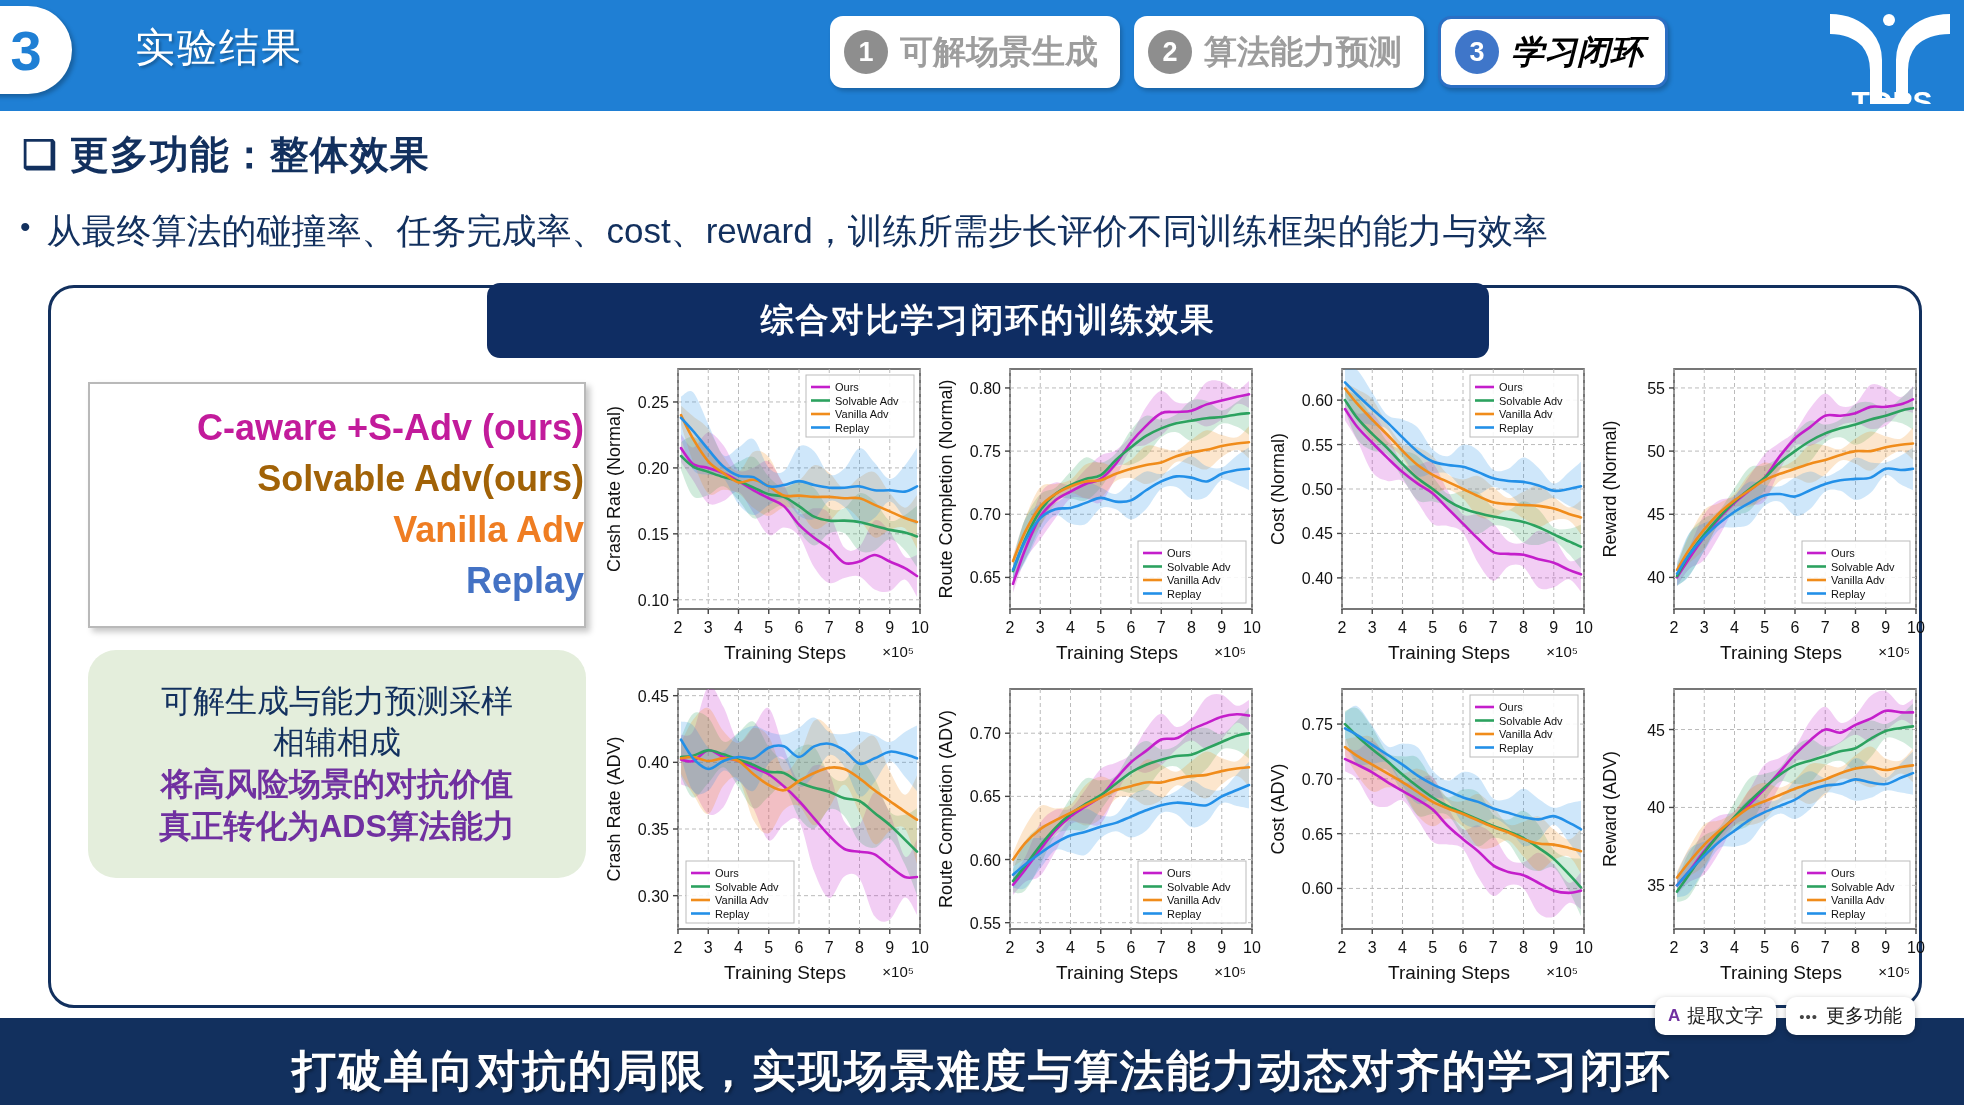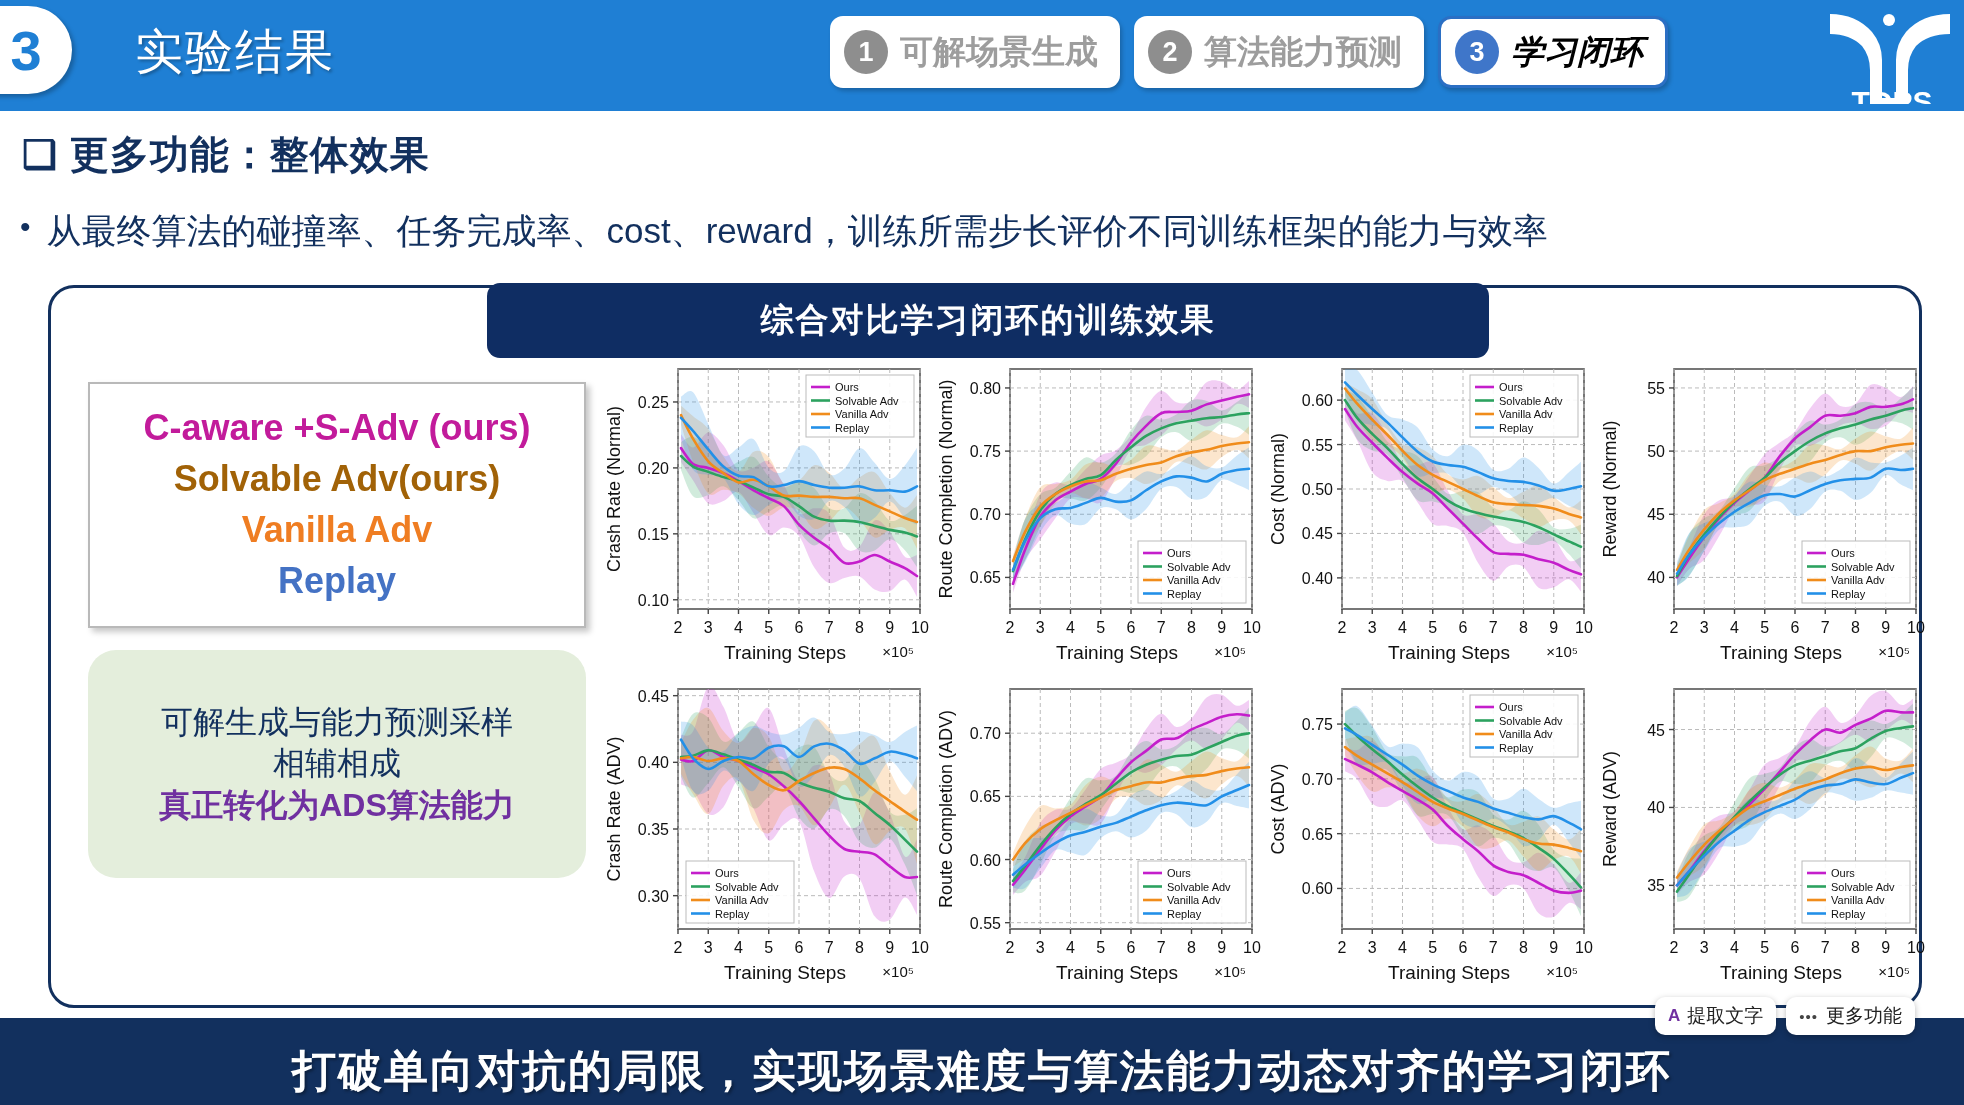--- a/index.html
+++ b/index.html
@@ -24,21 +24,21 @@
     background:#ffffff; border-radius:0 46px 46px 0;
     box-shadow:3px 3px 4px rgba(0,0,0,.25);
     display:flex; align-items:center; justify-content:center;
   }
   .sec-badge span {
     font-size:56px; font-weight:bold; color:#1f7fd4; padding-left:26px;
     font-family:"Liberation Sans", sans-serif;
   }
   .sec-title {
     position:absolute; left:135px; top:20px;
-    font-size:48px; color:#ffffff; letter-spacing:2px;
+    font-size:40px; color:#ffffff; letter-spacing:2px;
     text-shadow:2px 2px 3px rgba(0,0,0,.3);
     text-align:right;
   }
   .chips { position:absolute; left:830px; top:16px; display:flex; gap:14px; align-items:center; }
   .chip {
     height:72px; background:#ffffff; border-radius:13px;
     display:flex; align-items:center; gap:12px;
     padding:0 22px 0 14px;
     box-shadow:2px 3px 4px rgba(0,0,0,.22);
   }
@@ -78,21 +78,21 @@
     background:#0f2d63; border-radius:13px;
     display:flex; align-items:center; justify-content:center;
     color:#ffffff; font-size:33px; font-weight:bold; letter-spacing:2px;
   }
 
   
   .legend-box {
     position:absolute; left:88px; top:382px; width:498px; height:246px;
     background:#ffffff; border:2px solid #b9b9b9;
     box-shadow:4px 4px 6px rgba(0,0,0,.22);
-    display:flex; flex-direction:column; align-items:center; justify-content:center;
+    display:flex; flex-direction:column; align-items:flex-end; justify-content:center;
     gap:2px;
   }
   .legend-box div { font-size:36px; font-weight:bold; line-height:1.36; white-space:nowrap; }
 
   .note-box {
     position:absolute; left:88px; top:650px; width:498px; height:228px;
     background:#e4eedc; border-radius:28px;
     display:flex; flex-direction:column; align-items:center; justify-content:center;
   }
   .note-box .n1 { font-size:32px; color:#12305e; line-height:1.3; }
@@ -169,20 +169,21 @@
 <div class="legend-box" id="legend-box">
     <div style="color: rgb(194, 27, 155);">C-aware +S-Adv (ours)</div>
     <div style="color: #a16207;">Solvable Adv(ours)</div>
     <div style="color: rgb(239, 125, 34);">Vanilla Adv</div>
     <div style="color: rgb(68, 114, 196);">Replay</div>
   </div>
 
 <div class="note-box">
   <div class="n1">可解生成与能力预测采样</div>
   <div class="n1">相辅相成</div>
+  <div class="n2">将高风险场景的对抗价值</div>
   <div class="n2">真正转化为ADS算法能力</div>
 </div>
 
 <div class="charts" id="charts">
     <div class="chart-cell" style="left: 0px; top: 0px;">
       <svg width="332" height="320" viewBox="0 0 332 320">
         <rect x="78" y="14" width="242" height="240" fill="#ffffff" stroke="#555" stroke-width="1.6"></rect>
         <line x1="78" y1="14" x2="78" y2="254" stroke="#bbb" stroke-width="1" stroke-dasharray="4,3"></line>
         <line x1="108.25" y1="14" x2="108.25" y2="254" stroke="#bbb" stroke-width="1" stroke-dasharray="4,3"></line>
         <line x1="138.5" y1="14" x2="138.5" y2="254" stroke="#bbb" stroke-width="1" stroke-dasharray="4,3"></line>

